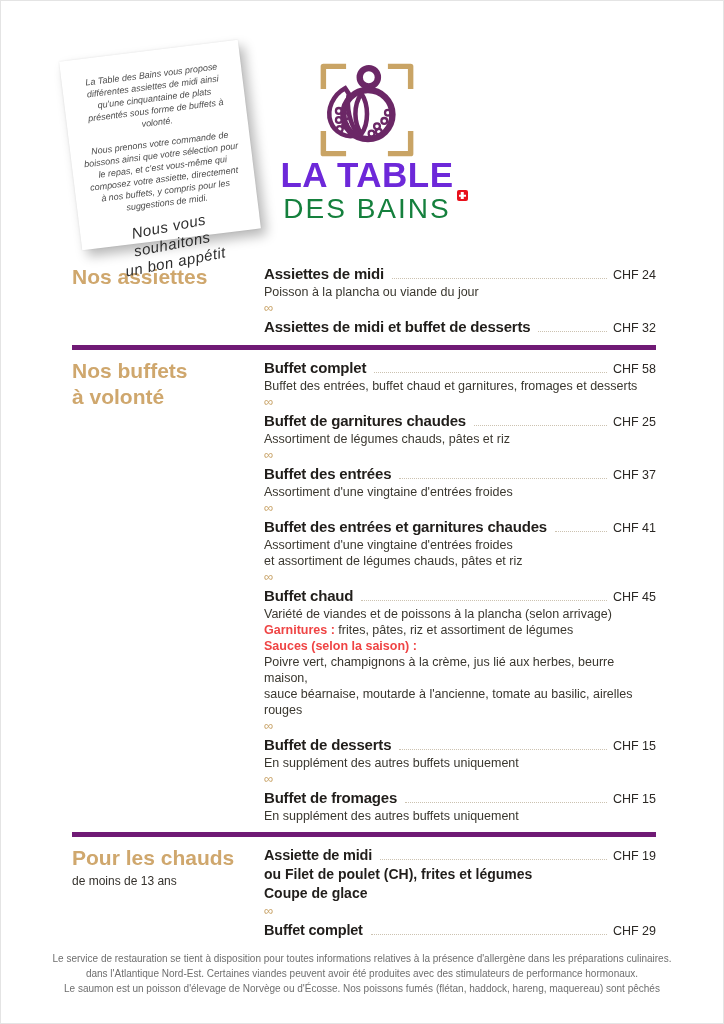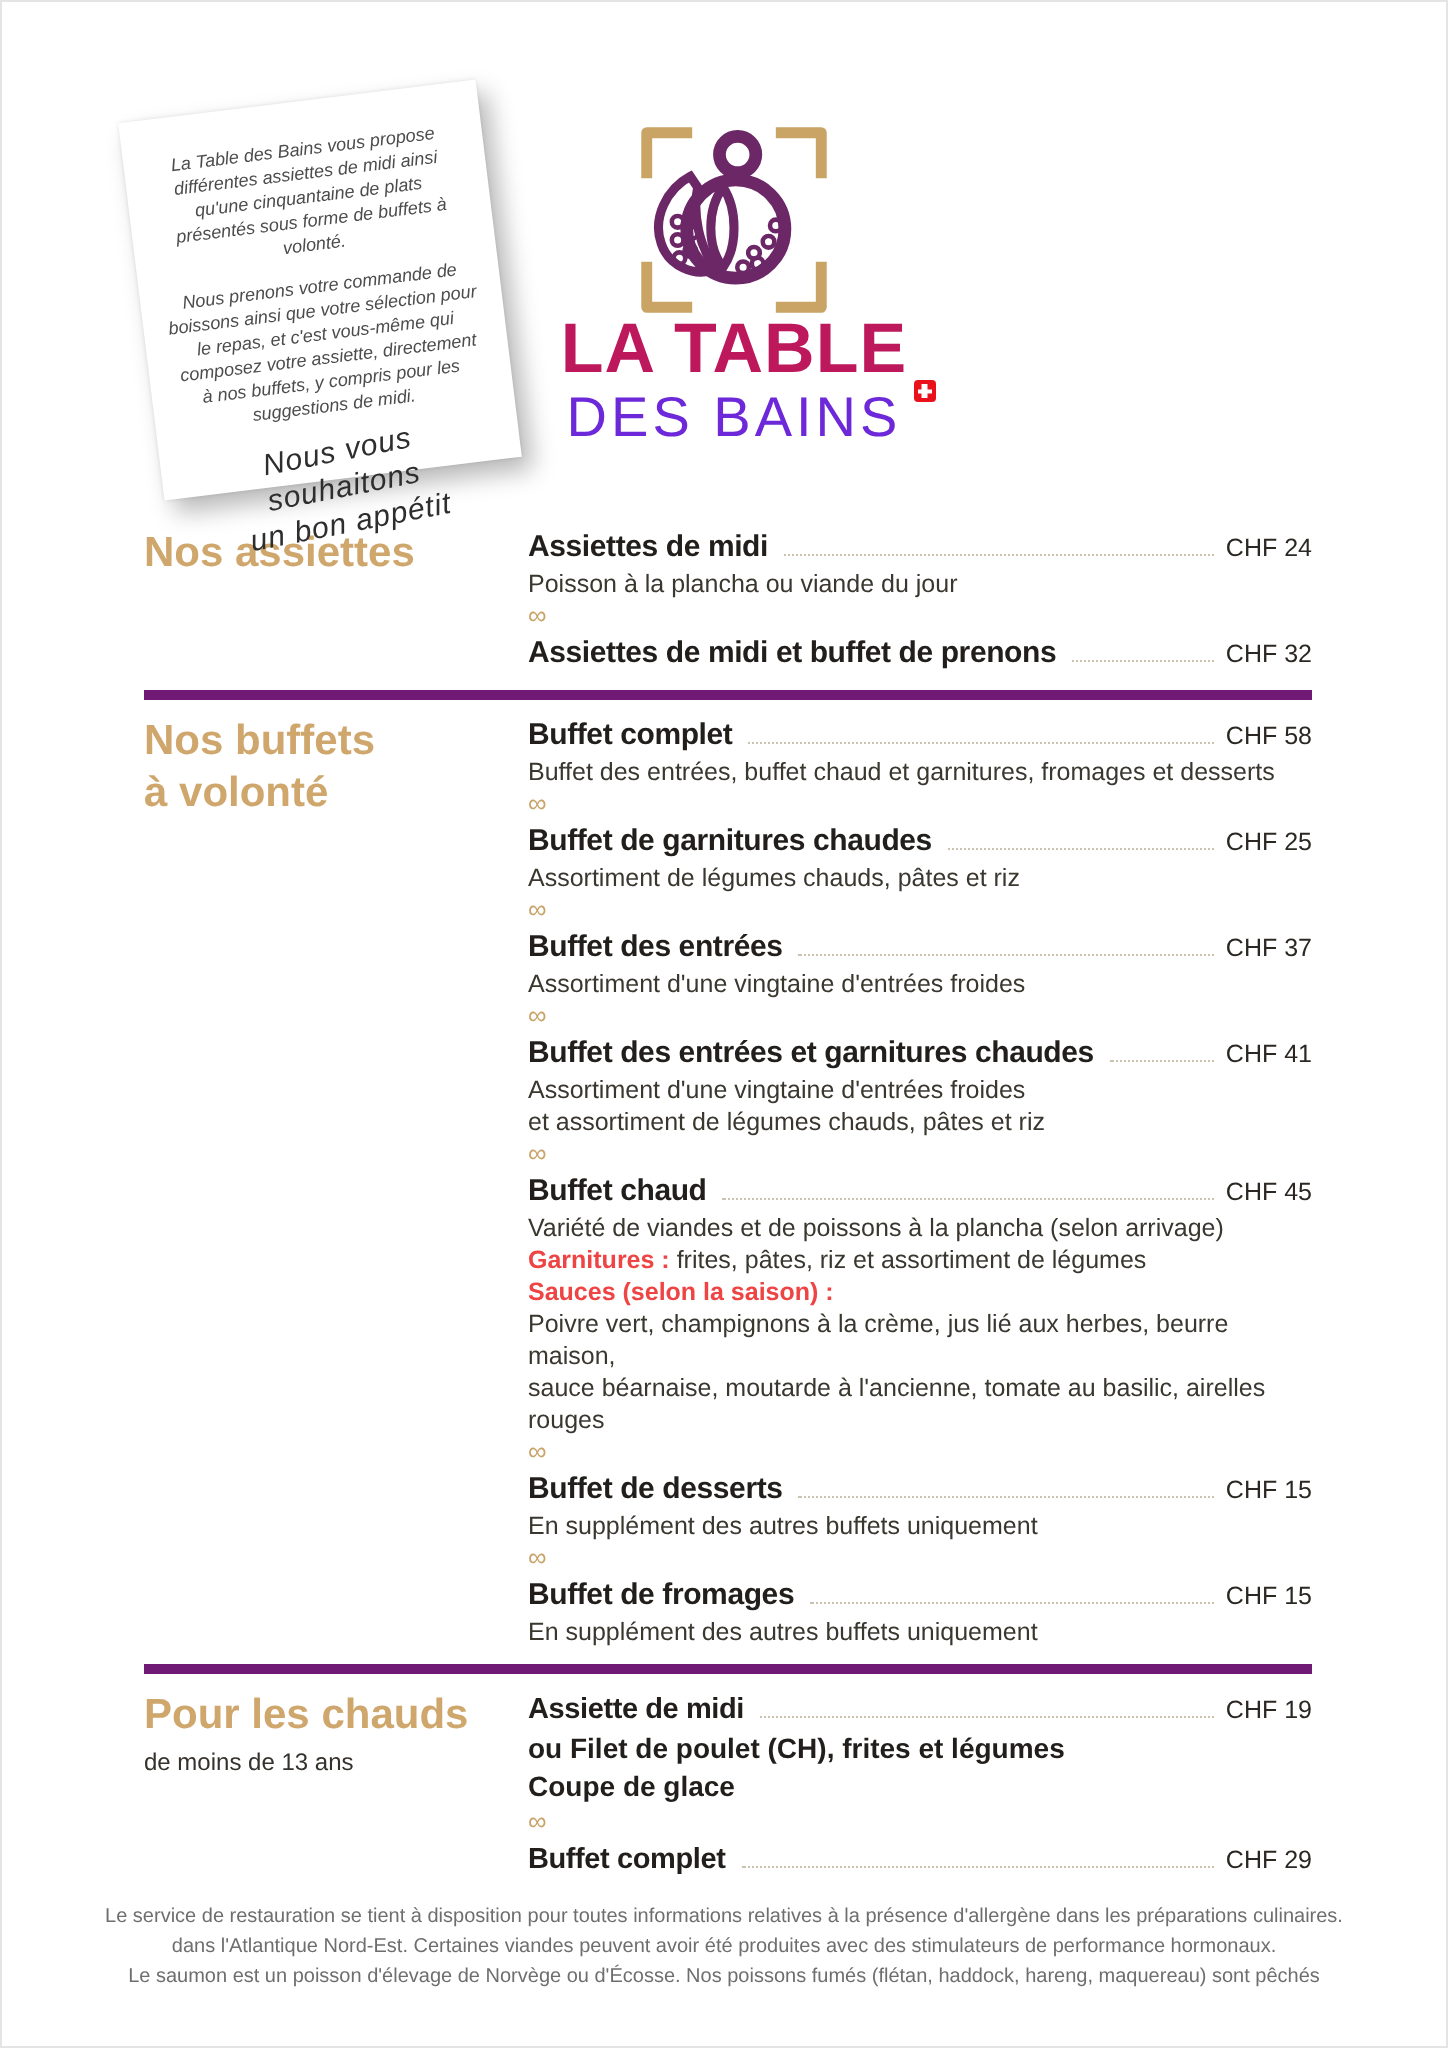--- a/index.html
+++ b/index.html
@@ -23,22 +23,22 @@
   }
   .handwritten {
     text-align:center; font-style:italic; color:#2e2e2e;
     font-size:15px; line-height:18px; transform:rotate(-4deg); margin-top:4px;
     letter-spacing:0.5px;
   }
 
   
   .logo-wrap { position:absolute; top:60px; left:50%; transform:translateX(-50%); margin-left:5px; text-align:center; width:260px; z-index:1; }
   .logo-mark { width:100px; height:100px; display:block; margin:0 auto; }
-  .brand1 { font-size:35px; font-weight:bold; color:#be185d; line-height:38px; letter-spacing:0.5px; margin-top:-4px; }
-  .brand2-row { display:inline-block; position:relative; font-size:28px; font-weight:400; color:#6d28d9; line-height:30px; letter-spacing:2px; }
+  .brand1 { font-size:35px; font-weight:bold; color:#6d28d9; line-height:38px; letter-spacing:0.5px; margin-top:-4px; }
+  .brand2-row { display:inline-block; position:relative; font-size:28px; font-weight:400; color:#15803d; line-height:30px; letter-spacing:2px; }
   .flag { position:absolute; right:-17px; top:-4px; width:11px; height:11px; background:#e8111c; border-radius:2px; }
   .flag::before { content:""; position:absolute; left:50%; top:2px; bottom:2px; width:2.5px; transform:translateX(-50%); background:#fff; }
   .flag::after  { content:""; position:absolute; top:50%; left:2px; right:2px; height:2.5px; transform:translateY(-50%); background:#fff; }
 
   
   .menu { position:absolute; left:72px; top:256px; width:584px; }
   .section { display:flex; padding:8px 0 6px;justify-content:flex-end; }
   .section + .section { border-top:5px solid #701a75; }
   .section-heading { flex:0 0 192px; }
   .heading-line { font-size:21px; font-weight:bold; color:#cfa76d; line-height:26px; }
@@ -116,21 +116,21 @@
           <div class="title-row">
             <span class="item-title">Assiettes de midi</span>
             <span class="leader"></span>
             <span class="price">CHF 24</span>
           </div>
           <div class="desc">Poisson à la plancha ou viande du jour</div>
           <div class="inf">∞</div>
         </div>
         <div class="item">
           <div class="title-row">
-            <span class="item-title">Assiettes de midi et buffet de prenons</span>
+            <span class="item-title">Assiettes de midi et buffet de desserts</span>
             <span class="leader"></span>
             <span class="price">CHF 32</span>
           </div>
         </div>
       </div>
     </div>
     <div class="section">
       <div class="section-heading">
         <div class="heading-line">Nos buffets</div>
         <div class="heading-line">à volonté</div>

